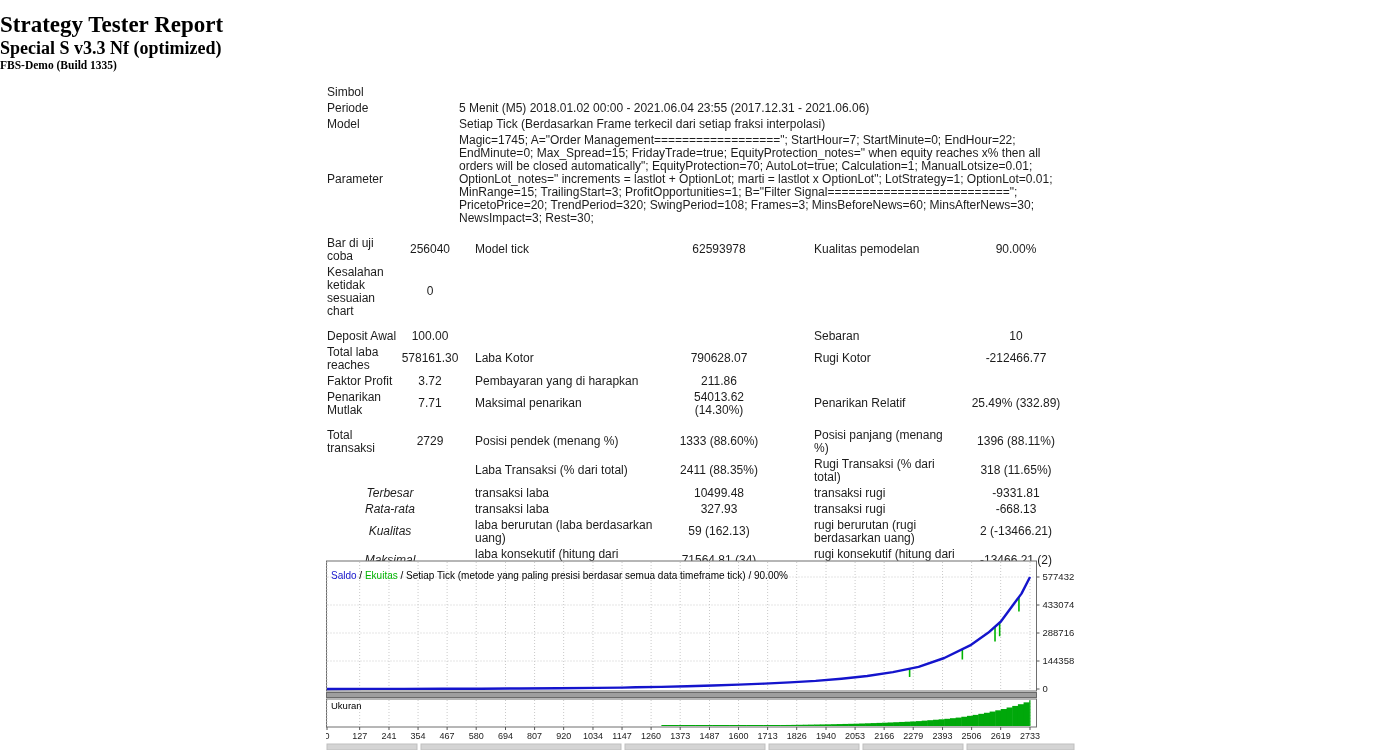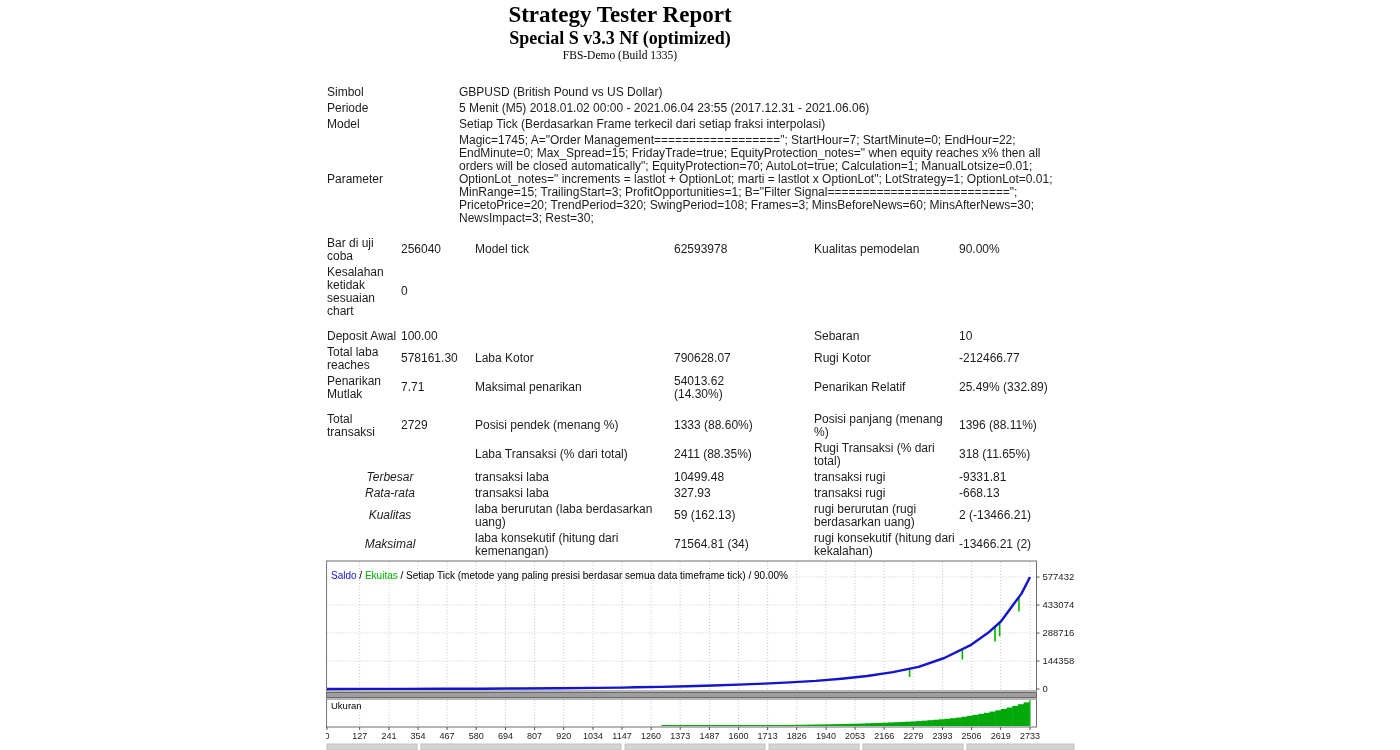--- a/index.html
+++ b/index.html
@@ -1,35 +1,35 @@
 <!DOCTYPE html>
 <html><head>
 <meta charset="utf-8">
 <style>
   html,body{margin:0;padding:0;background:#ffffff;}
   body{width:1400px;height:750px;overflow:hidden;position:relative;
        font-family:"Liberation Sans", sans-serif;color:#1c1c1c;}
   .page{position:absolute;inset:0;background:#fff;}
 
   
-  .titles{position:absolute;left:0;top:2px;width:1240px;text-align:center;
+  .titles{position:absolute;left:0;top:12px;width:1240px;
           font-family:"Liberation Serif", serif;color:#000;}
   .t1{font-size:23px;font-weight:bold;line-height:26px;}
   .t2{font-size:18px;font-weight:bold;line-height:20px;}
-  .t3{font-size:11.5px;font-weight:normal;line-height:14px;}
+  .t3{font-size:11.5px;font-weight:bold;line-height:14px;}
 
   
   .report{position:absolute;left:327px;top:84px;width:748px;font-size:12px;line-height:13px;}
   .trow{display:grid;align-items:center;padding:1.5px 0;}
   .row-kv{grid-template-columns:132px 616px;}
   .row-r6{grid-template-columns:74px 58px 215px 90px 195px 114px;}
   .row-r5{grid-template-columns:132px 215px 90px 195px 114px;}
   .row-gap{height:9px;}
   .cell{min-height:13px;}
-  .num{text-align:left;}
+  .num{text-align:center;}
   .lab3{padding-left:16px;}
   .lab5{padding-left:10px;margin-left:40px;}
   .labR{text-align:center;padding-right:6px;font-style:italic;}
 
   
   .chart-wrap{position:absolute;left:326px;top:558px;width:760px;height:192px;}
   .legend{position:absolute;left:5px;top:3px;font-size:10px;line-height:11px;
           white-space:nowrap;color:#000;margin-top:9px;}
   .legend .saldo{font-weight:normal;}
   svg text{font-family:"Liberation Sans", sans-serif;}
@@ -41,21 +41,20 @@
 
   <div class="titles">
     <div class="t1">Strategy Tester Report</div>
     <div class="t2">Special S v3.3 Nf (optimized)</div>
     <div class="t3">FBS-Demo (Build 1335)</div>
   </div>
 
   <div class="report">
       <div class="trow row-kv">
         <div class="cell ">Simbol</div>
-        <div class="cell ">GBPUSD (British Pound vs US Dollar)</div>
       </div>
       <div class="trow row-kv">
         <div class="cell ">Periode</div>
         <div class="cell ">5 Menit (M5) 2018.01.02 00:00 - 2021.06.04 23:55 (2017.12.31 - 2021.06.06)</div>
       </div>
       <div class="trow row-kv">
         <div class="cell ">Model</div>
         <div class="cell ">Setiap Tick (Berdasarkan Frame terkecil dari setiap fraksi interpolasi)</div>
       </div>
       <div class="trow row-kv">
@@ -88,20 +87,28 @@
         <div class="cell lab5">Sebaran</div>
         <div class="cell num">10</div>
       </div>
       <div class="trow row-r6">
         <div class="cell ">Total laba reaches</div>
         <div class="cell num">578161.30</div>
         <div class="cell lab3">Laba Kotor</div>
         <div class="cell num">790628.07</div>
         <div class="cell lab5">Rugi Kotor</div>
         <div class="cell num">-212466.77</div>
+      </div>
+      <div class="trow row-r6">
+        <div class="cell ">Faktor Profit</div>
+        <div class="cell num">3.72</div>
+        <div class="cell lab3">Pembayaran yang di harapkan</div>
+        <div class="cell num">211.86</div>
+        <div class="cell lab5"></div>
+        <div class="cell num"></div>
       </div>
       <div class="trow row-r6">
         <div class="cell ">Penarikan Mutlak</div>
         <div class="cell num">7.71</div>
         <div class="cell lab3">Maksimal penarikan</div>
         <div class="cell num">54013.62 (14.30%)</div>
         <div class="cell lab5">Penarikan Relatif</div>
         <div class="cell num">25.49% (332.89)</div>
       </div>
       <div class="row-gap"></div>

